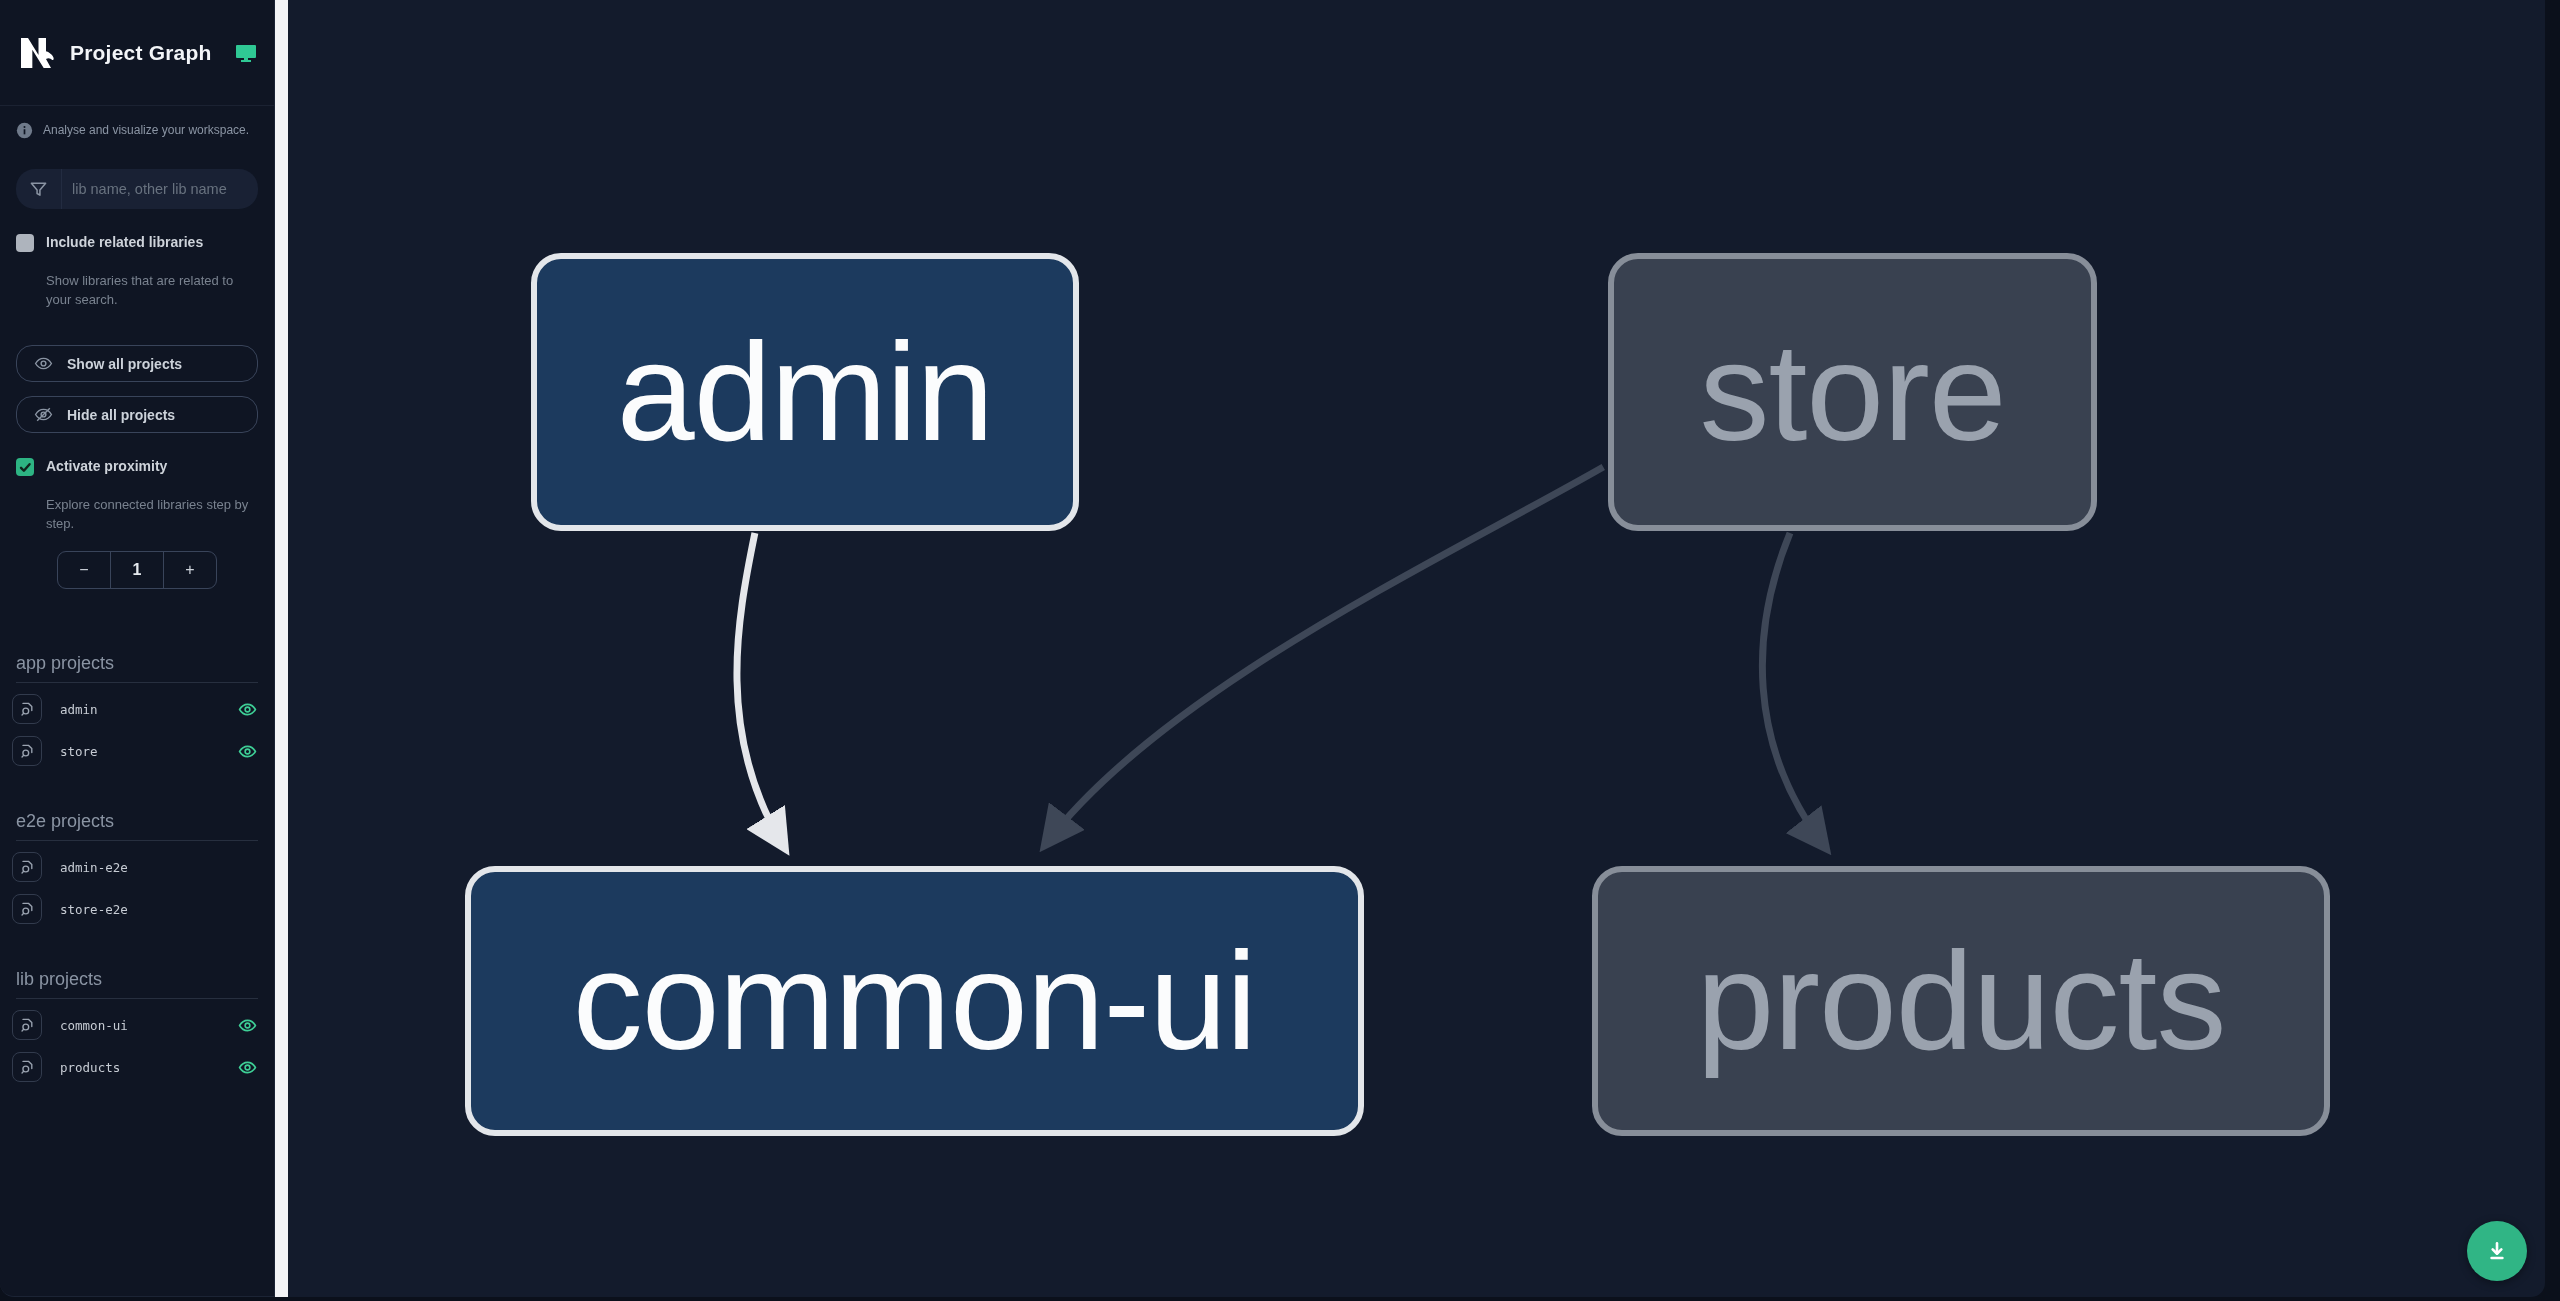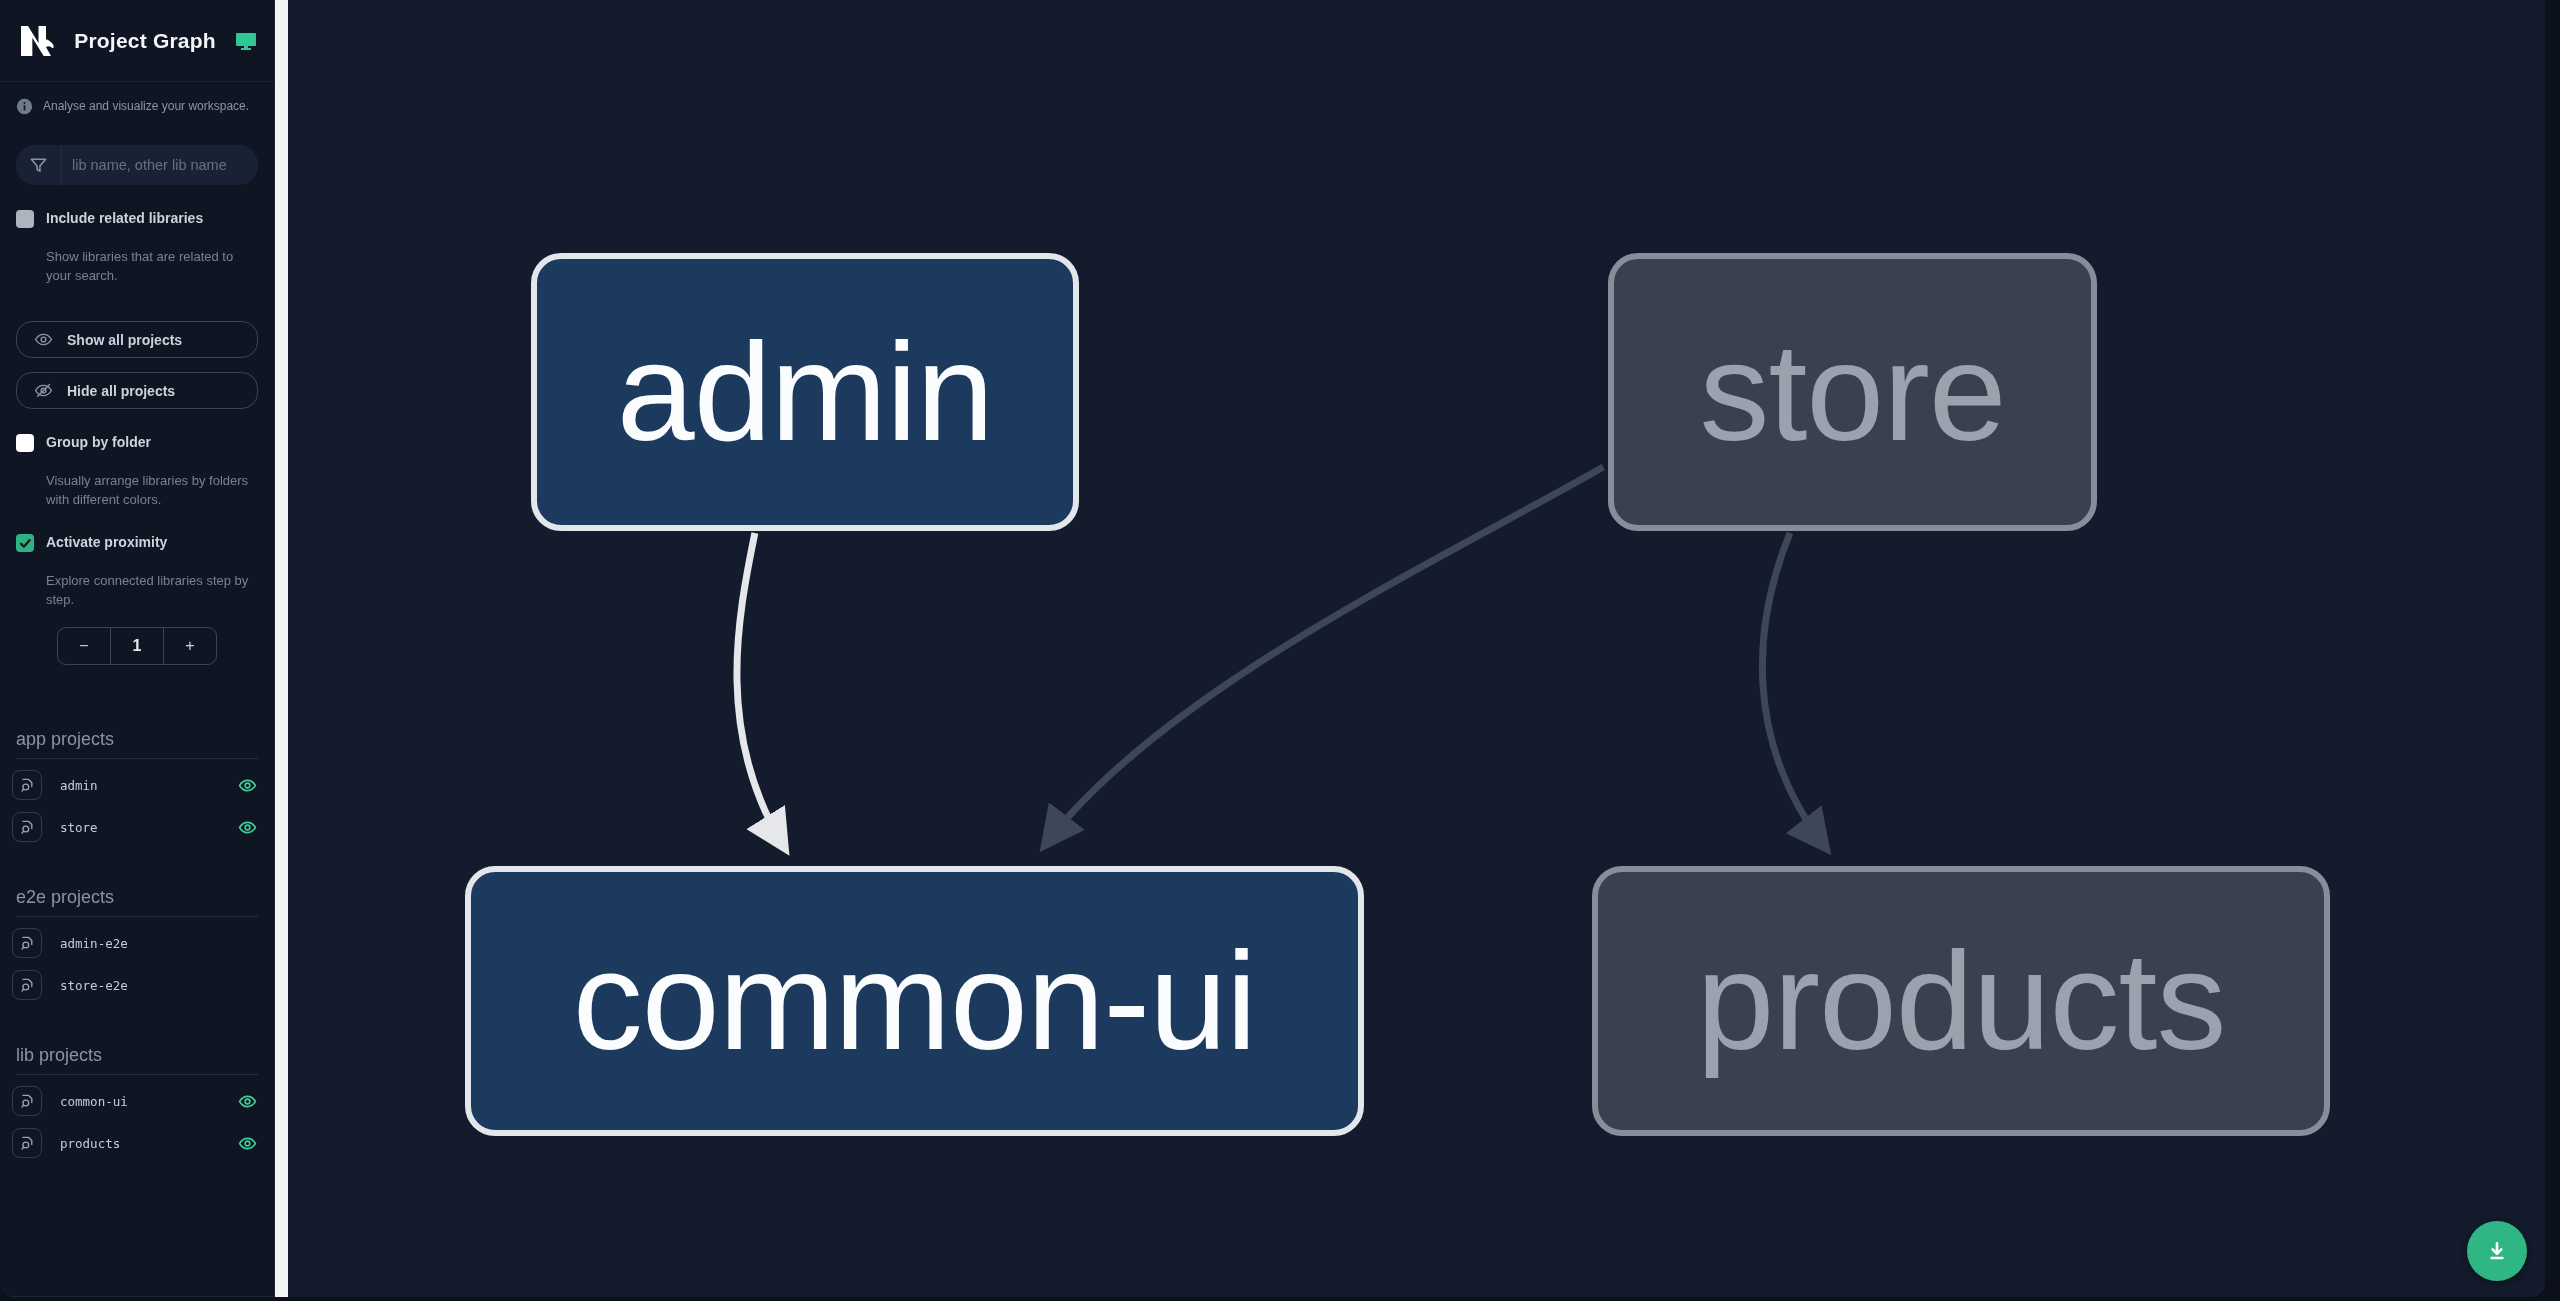--- a/index.html
+++ b/index.html
@@ -6,22 +6,22 @@
   html,body { width:2560px; height:1301px; }
   body { background:#0b101b; font-family:"Liberation Sans", sans-serif; overflow:hidden; }
 
   .app { position:absolute; left:0; top:0; right:15px; bottom:4px; display:flex; }
 
   
   .sidebar { width:275px; height:100%; background:#0f1523; color:#c7ccd4;
              border-bottom-left-radius:14px; border:1px solid #1c2435; border-top:none; border-left:none;
              position:relative; flex:none; overflow:hidden; }
 
-  .sb-header { height:82px; display:flex; align-items:center; gap:14px; padding:0 16px;
-               border-bottom:1px solid #1b2232;text-align:center; }
+  .sb-header { height:106px; display:flex; align-items:center; gap:14px; padding:0 16px;
+               border-bottom:1px solid #1b2232; }
   .nx-logo { width:40px; height:40px; color:#ffffff; flex:none; }
   .sb-title { font-size:21px; font-weight:bold; color:#f3f5f8; letter-spacing:.2px; flex:1; }
   .monitor-icon { width:24px; height:24px; color:#2fc894; flex:none; cursor:pointer; }
 
   .info-row { display:flex; align-items:flex-start; gap:10px; margin:16px 16px 0 16px; }
   .info-icon { width:17px; height:17px; flex:none; color:#6f7a8a; }
   .info-text { font-size:12px; color:#8b95a4; line-height:17px; }
 
   .filter-box { margin:30px 16px 0 16px; height:40px; background:#192134; border-radius:19px;
                 display:flex; align-items:center; overflow:hidden; }
@@ -151,27 +151,20 @@
 
     <button class="sb-btn">
       <svg viewBox="0 0 24 24" fill="none" stroke="currentColor" stroke-width="1.8">
         <path d="M2 12s3.8-6.5 10-6.5S22 12 22 12s-3.8 6.5-10 6.5S2 12 2 12z"></path>
           <circle cx="12" cy="12" r="3"></circle>
           <line x1="4" y1="20" x2="20" y2="4"></line>
       </svg>
       <span>Hide all projects</span>
     </button>
 
-    <div class="opt">
-      <span class="checkbox white"></span>
-      <div>
-        <div class="opt-label">Group by folder</div>
-        <div class="opt-desc">Visually arrange libraries by folders with different colors.</div>
-      </div>
-    </div>
 
     <div class="opt">
       <span class="checkbox checked">
         <svg viewBox="0 0 16 16" fill="none" stroke="currentColor" stroke-width="3" stroke-linecap="round" stroke-linejoin="round">
             <path d="M2.5 8.5l3.5 3.5 7-8"></path>
           </svg>
       </span>
       <div>
         <div class="opt-label">Activate proximity</div>
         <div class="opt-desc">Explore connected libraries step by step.</div>

